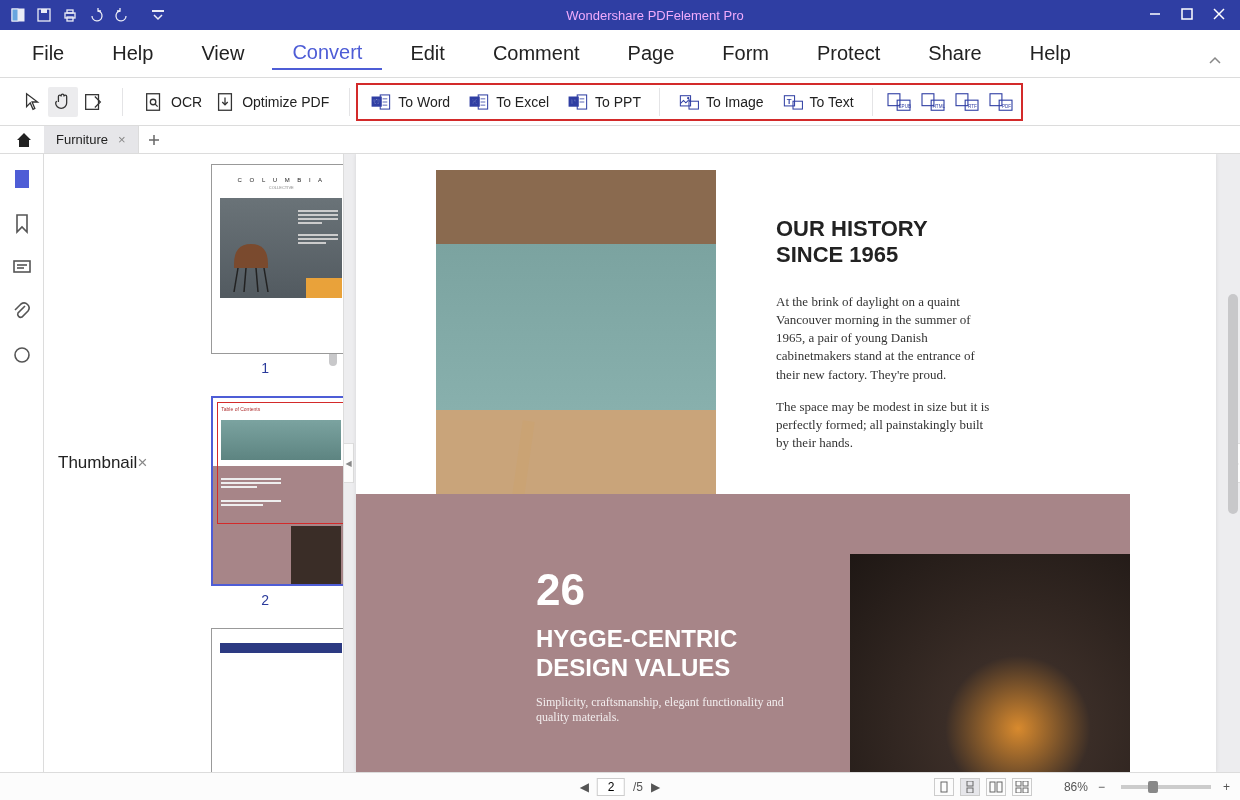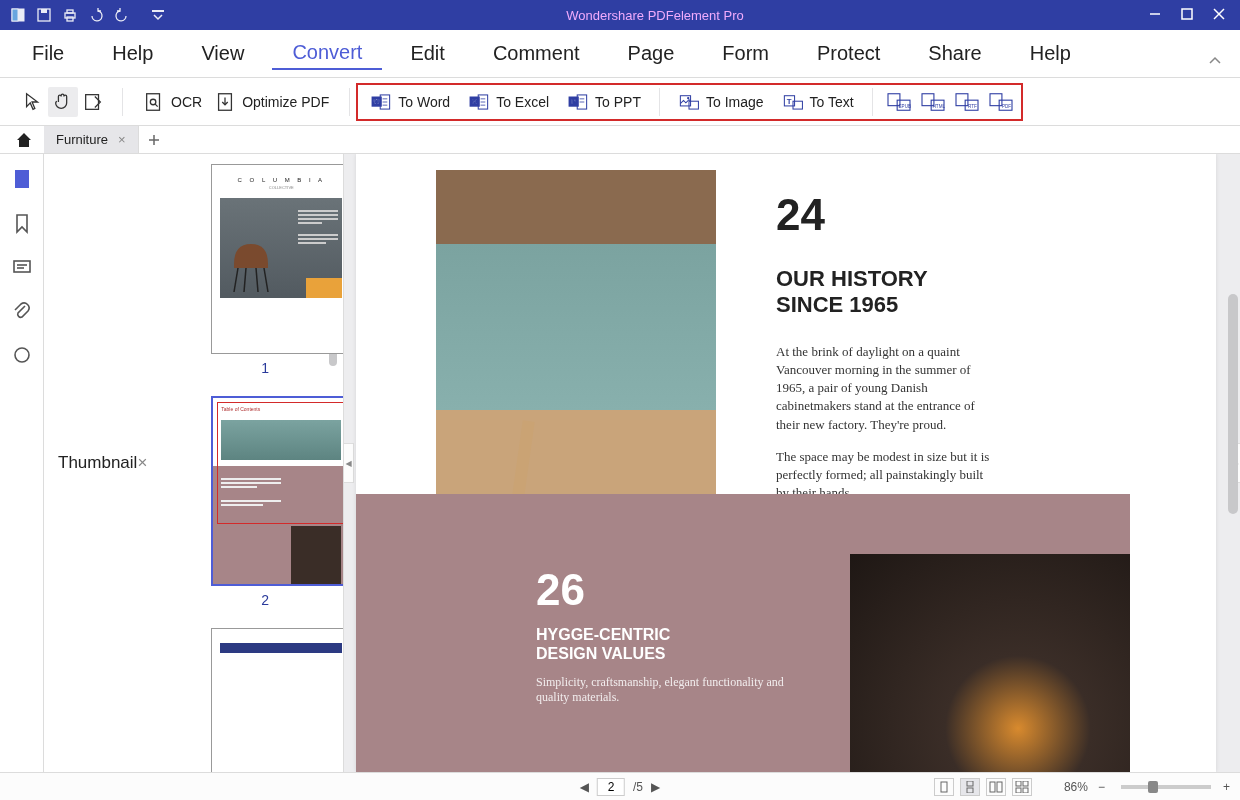--- a/index.html
+++ b/index.html
@@ -97,21 +97,21 @@
   .doc .photo{width:280px;height:370px;background:linear-gradient(180deg,#8a6a4f 0%,#8a6a4f 20%,#7ba3a0 20%,#88b0ad 65%,#c9a47a 65%,#c9a47a 100%);position:relative;}
   .doc .photo::before{content:"";position:absolute;left:70px;bottom:0;width:12px;height:120px;background:#caa374;transform:rotate(8deg);transform-origin:bottom;}
   .doc .article{flex:1;padding-top:20px;}
   .doc .pnum{font-size:44px;font-weight:800;margin:0;}
   .doc .headline{font-size:22px;font-weight:800;margin:26px 0 24px;line-height:1.2;white-space:pre-line;}
   .doc .para{font-family:Liberation Serif, serif;font-size:13px;line-height:1.4;color:#333;margin-bottom:14px;max-width:220px;}
   
   .doc .lower{position:absolute;left:0;right:86px;top:340px;bottom:0;background:var(--mauve);color:#fff;}
   .doc .lower .txt{position:absolute;left:180px;top:71px;width:260px;}
   .doc .lower .pnum2{font-size:44px;font-weight:800;margin:0;}
-  .doc .lower .headline2{font-size:16px;font-weight:800;margin:10px 0 8px;line-height:1.2;white-space:pre-line;}
+  .doc .lower .headline2{font-size:24px;font-weight:800;margin:10px 0 8px;line-height:1.2;white-space:pre-line;}
   .doc .lower .para2{font-family:Georgia,serif;font-size:12px;opacity:.85;margin-top:12px;}
   .doc .lower .darkimg{position:absolute;right:0;top:60px;width:280px;bottom:0;background:radial-gradient(circle at 60% 80%,#d88a2e 0%,#3a2d27 30%,#1e1714 100%);}
   
   
   .statusbar{height:28px;background:#fcfcfc;border-top:1px solid var(--border);display:flex;align-items:center;font-size:12px;color:#555;padding:0 10px;}
   .statusbar .left{width:356px;}
   .statusbar .pager{display:flex;align-items:center;gap:8px;margin-left:auto;margin-right:auto;position:absolute;left:50%;transform:translateX(-50%);}
   .statusbar .pager input{width:28px;text-align:center;border:1px solid #ccc;font-size:12px;height:18px;}
   .statusbar .right{margin-left:auto;display:flex;align-items:center;gap:6px;}
   .statusbar .vbtn{width:20px;height:18px;border:1px solid #ccc;display:flex;align-items:center;justify-content:center;}
@@ -421,21 +421,20 @@
   </div>
 
   <div class="docarea">
     <div class="collapse">◀</div>
     <div class="collapse right">▶</div>
     <div class="vscroll"></div>
     <div class="doc">
       <div class="upper">
         <div class="photo"></div>
         <div class="article">
-          <p class="pnum">24</p>
           <p class="headline">OUR HISTORY
 SINCE 1965</p>
           <p class="para">At the brink of daylight on a quaint Vancouver morning in the summer of 1965, a pair of young Danish cabinetmakers stand at the entrance of their new factory. They're proud.</p>
           <p class="para">The space may be modest in size but it is perfectly formed; all painstakingly built by their hands.</p>
         </div>
       </div>
       <div class="lower">
         <div class="txt">
           <p class="pnum2">26</p>
           <p class="headline2">HYGGE-CENTRIC

